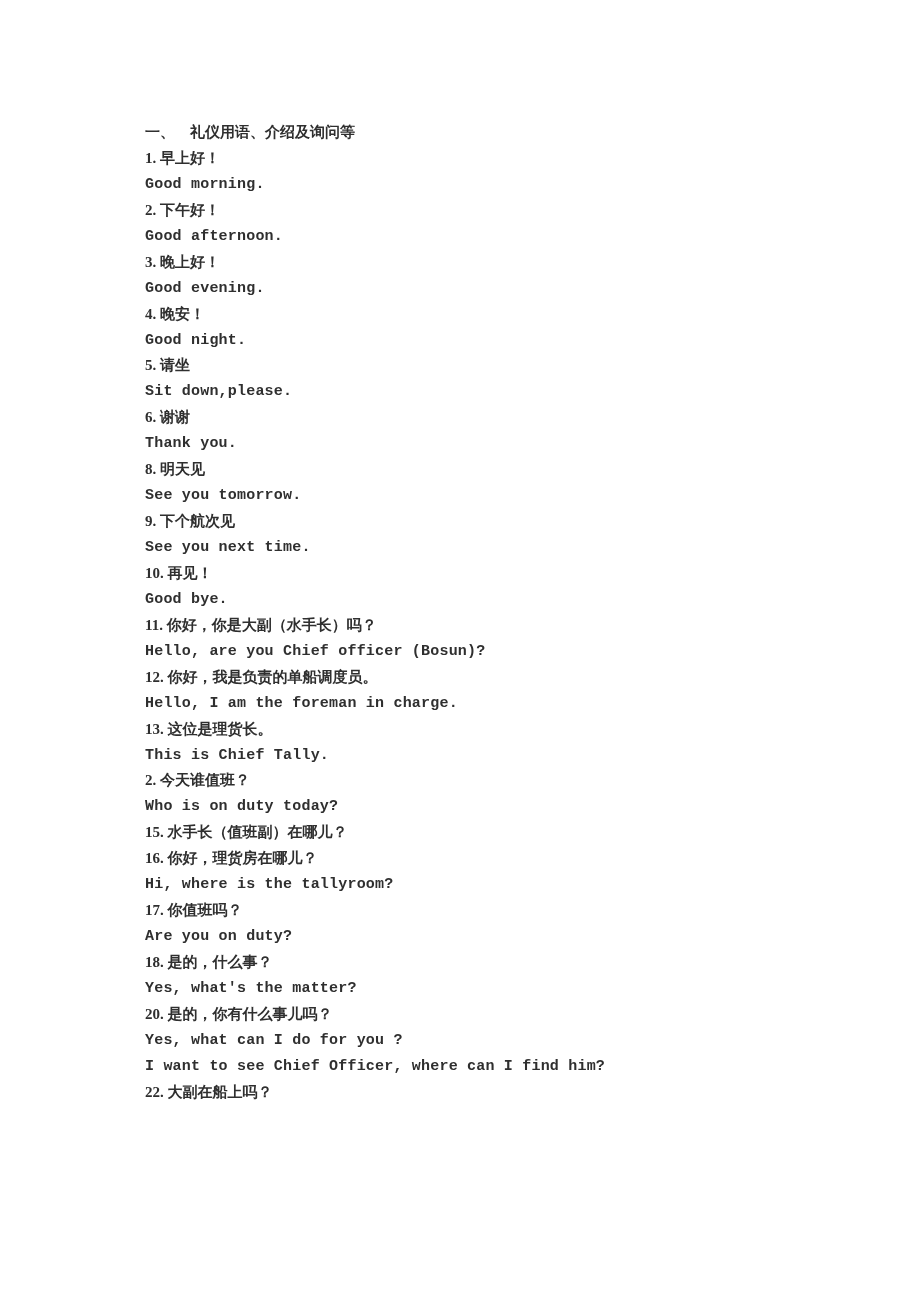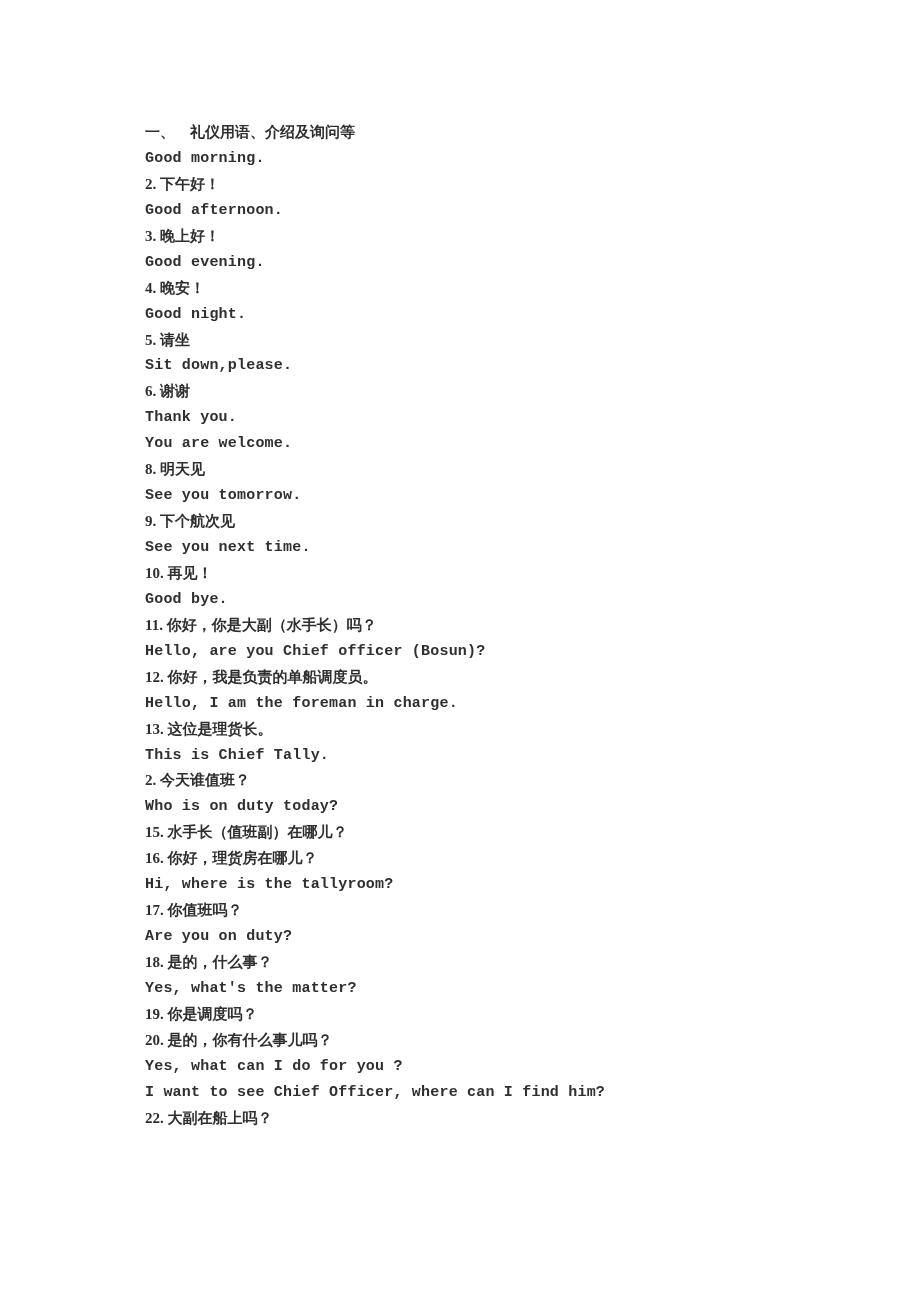--- a/index.html
+++ b/index.html
@@ -25,32 +25,32 @@
     font-family: "Courier New", "SimSun", monospace;
     letter-spacing: 0.2px;
   }
 </style>
 </head>
 <body>
 
 <div class="page">
   <div class="line">一、    礼仪用语、介绍及询问等</div>
   <div id="items">
+      <div class="line"><span>1.</span><span> 早上好！</span></div>
       <div class="line mono">Good morning.</div>
       <div class="line"><span>2.</span><span> 下午好！</span></div>
       <div class="line mono">Good afternoon.</div>
       <div class="line"><span>3.</span><span> 晚上好！</span></div>
       <div class="line mono">Good evening.</div>
       <div class="line"><span>4.</span><span> 晚安！</span></div>
       <div class="line mono">Good night.</div>
       <div class="line"><span>5.</span><span> 请坐</span></div>
       <div class="line mono">Sit down,please.</div>
       <div class="line"><span>6.</span><span> 谢谢</span></div>
       <div class="line mono">Thank you.</div>
-      <div class="line mono">You are welcome.</div>
       <div class="line"><span>8.</span><span> 明天见</span></div>
       <div class="line mono">See you tomorrow.</div>
       <div class="line"><span>9.</span><span> 下个航次见</span></div>
       <div class="line mono">See you next time.</div>
       <div class="line"><span>10.</span><span> 再见！</span></div>
       <div class="line mono">Good bye.</div>
       <div class="line"><span>11.</span><span> 你好，你是大副（水手长）吗？</span></div>
       <div class="line mono">Hello, are you Chief officer (Bosun)?</div>
       <div class="line"><span>12.</span><span> 你好，我是负责的单船调度员。</span></div>
       <div class="line mono">Hello, I am the foreman in charge.</div>
@@ -58,19 +58,18 @@
       <div class="line mono">This is Chief Tally.</div>
       <div class="line"><span>2.</span><span> 今天谁值班？</span></div>
       <div class="line mono">Who is on duty today?</div>
       <div class="line"><span>15.</span><span> 水手长（值班副）在哪儿？</span></div>
       <div class="line"><span>16.</span><span> 你好，理货房在哪儿？</span></div>
       <div class="line mono">Hi, where is the tallyroom?</div>
       <div class="line"><span>17.</span><span> 你值班吗？</span></div>
       <div class="line mono">Are you on duty?</div>
       <div class="line"><span>18.</span><span> 是的，什么事？</span></div>
       <div class="line mono">Yes, what's the matter?</div>
-      <div class="line"><span>19.</span><span> 你是调度吗？</span></div>
       <div class="line"><span>20.</span><span> 是的，你有什么事儿吗？</span></div>
       <div class="line mono">Yes, what can I do for you ?</div>
       <div class="line mono">I want to see Chief Officer, where can I find him?</div>
       <div class="line"><span>22.</span><span> 大副在船上吗？</span></div>
     </div>
 </div>
 
 </body></html>

